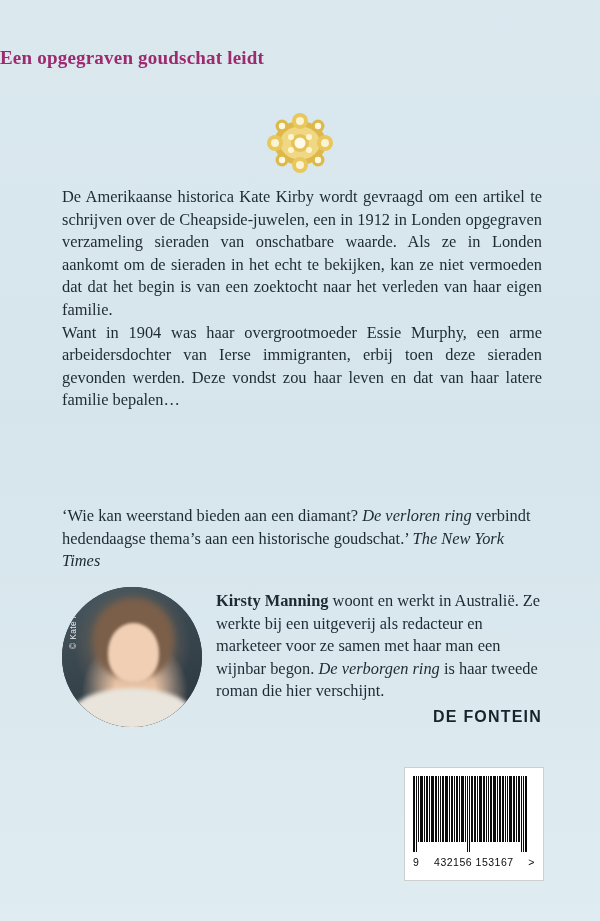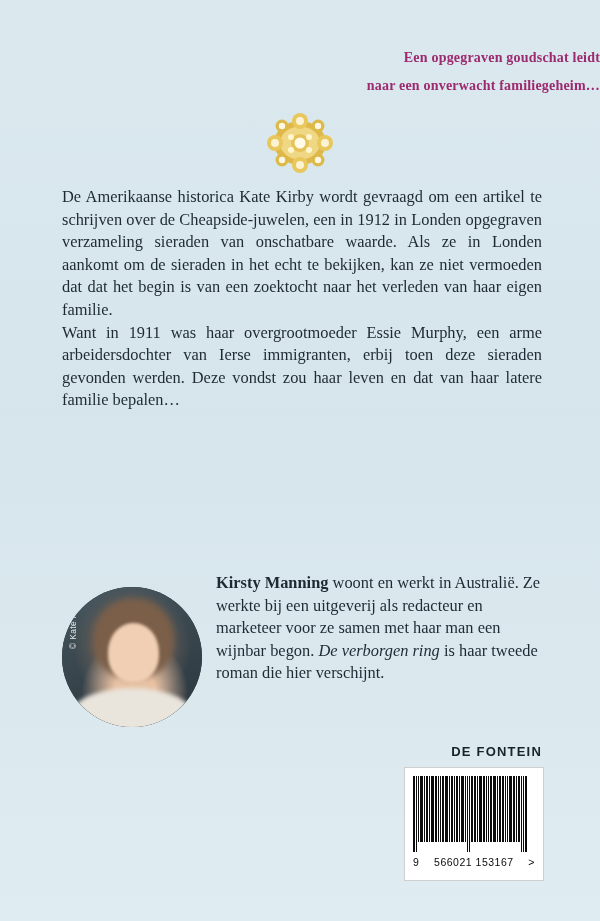--- a/index.html
+++ b/index.html
@@ -19,25 +19,25 @@
     inset: 0;
     background: linear-gradient(180deg, #dbe9ef 0%, #d6e5ec 45%, #dfecf1 100%);
   }
 
   
   .tagline {
     position: absolute;
     top: 44px;
     left: 0;
     width: 600px;
-    text-align: right;
+    text-align: left;
     color: #9d2a6e;
     font-family: "Liberation Serif", serif;
     font-weight: bold;
-    font-size: 14px;
+    font-size: 19px;
     line-height: 28px;
     letter-spacing: 0.2px;
   }
   .tagline .l2 { display: block; }
 
   
   .jewel {
     position: absolute;
     top: 112px;
     left: 262px;
@@ -134,37 +134,37 @@
     font-size: 8.5px;
     font-family: "Liberation Sans", sans-serif;
     letter-spacing: 0.3px;
     white-space: nowrap;
   }
 
   
   .author-bio {
     position: absolute;
     left: 216px;
-    top: 572px;
+    top: 590px;
     width: 326px;
     color: #1d2a33;
     font-size: 16.4px;
     line-height: 22.6px;
   }
   .author-bio b { font-weight: bold; }
   .author-bio i { font-style: italic; }
 
   
   .publisher {
     position: absolute;
     right: 58px;
-    top: 744px;
+    top: 708px;
     color: #17242c;
     font-family: "Liberation Sans", sans-serif;
-    font-size: 13px;
+    font-size: 16px;
     letter-spacing: 1.2px;
     font-weight: bold;
   }
 
   
   .mini-cover {
     position: absolute;
     left: 310px;
     top: 767px;
     width: 72px;
@@ -246,21 +246,20 @@
     letter-spacing: .5px;
   }
 </style>
 </head>
 <body>
 
 <div class="page">
 
   <div class="tagline">
     <span>Een opgegraven goudschat leidt</span>
-    <span class="l2">naar een onverwacht familiegeheim…</span>
   </div>
 
   <div class="jewel">
     <svg width="76" height="62" viewBox="0 0 76 62" aria-hidden="true">
       <g>
         <ellipse cx="38" cy="31" rx="26" ry="22" fill="#e0b84a"></ellipse>
         <ellipse cx="38" cy="31" rx="20" ry="16.5" fill="#f0d783"></ellipse>
         <circle cx="38" cy="9" r="8" fill="#e8c75c"></circle>
         <circle cx="38" cy="53" r="8" fill="#e8c75c"></circle>
         <circle cx="13" cy="31" r="8" fill="#e8c75c"></circle>
@@ -282,24 +281,27 @@
         <circle cx="29" cy="25" r="3" fill="#fff6cf"></circle>
         <circle cx="47" cy="25" r="3" fill="#fff6cf"></circle>
         <circle cx="29" cy="38" r="3" fill="#fff6cf"></circle>
         <circle cx="47" cy="38" r="3" fill="#fff6cf"></circle>
       </g>
     </svg>
   </div>
 
   <div class="blurb">
     <p>De Amerikaanse historica Kate Kirby wordt gevraagd om een artikel te schrijven over de Cheapside-juwelen, een in 1912 in Londen opgegraven verzameling sieraden van onschatbare waarde. Als ze in Londen aankomt om de sieraden in het echt te bekijken, kan ze niet vermoeden dat dat het begin is van een zoektocht naar het verleden van haar eigen familie.</p>
-    <p>Want in 1911 was haar overgrootmoeder Essie Murphy, een arme arbeidersdochter van Ierse immigranten, erbij toen deze sieraden gevonden werden. Deze vondst zou haar leven en dat van haar latere familie bepalen…</p>
-  </div>
-
-
+    <p>Want in 1904 was haar overgrootmoeder Essie Murphy, een arme arbeidersdochter van Ierse immigranten, erbij toen deze sieraden gevonden werden. Deze vondst zou haar leven en dat van haar latere familie bepalen…</p>
+  </div>
+
+
+  <div class="quote quote-2">
+    <span>‘Wie kan weerstand bieden aan een diamant? </span><i>De verloren ring</i><span> verbindt hedendaagse thema’s aan een historische goudschat.’ </span><i>The New York Times</i>
+  </div>
 
   <div class="author-photo">
     <div class="photo-bg"></div>
     <div class="photo-hair"></div>
     <div class="photo-face"></div>
     <div class="photo-shoulder"></div>
     <div class="photo-credit">© Kate Hemsley</div>
   </div>
 
   <div class="author-bio">
@@ -350,18 +352,18 @@
       <span style="width:3px" class="short"></span>
         <span style="width:2px" class="short"></span>
       <span style="width:1px" class="short"></span>
         <span style="width:2px" class="short"></span>
       <span style="width:1px"></span>
         <span style="width:1px"></span>
         <span style="width:2px"></span>
     </div>
     <div class="barcode-digits">
       <span>9</span>
-      <span>566021 153167</span>
+      <span>432156 153167</span>
       <span>&gt;</span>
     </div>
   </div>
 
 </div>
 
 </body></html>

